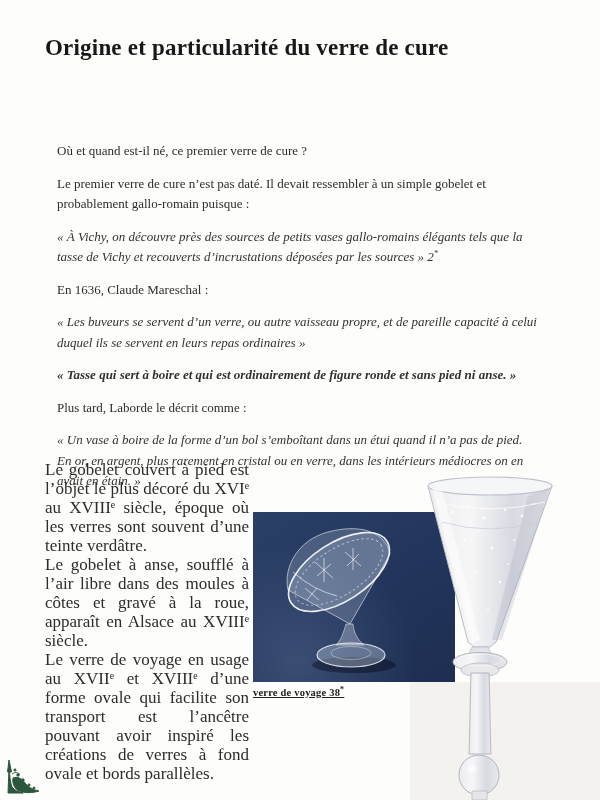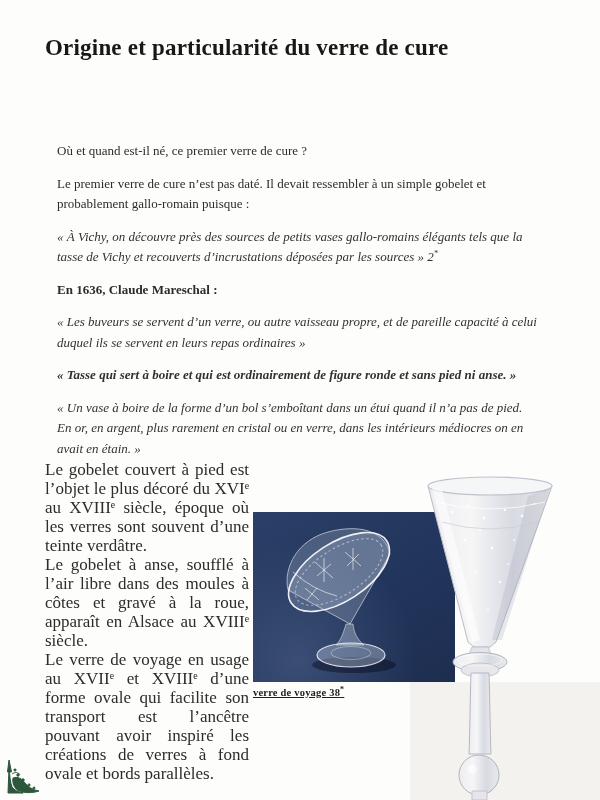--- a/index.html
+++ b/index.html
@@ -13,21 +13,21 @@
   .page-title{
     position:absolute;left:45px;top:35px;margin:0;
     font-size:23px;font-weight:700;color:#181818;letter-spacing:.2px;
   }
   .body-text{
     position:absolute;left:45px;top:129px;width:506px;
     font-size:13px;line-height:20.5px;
   }
   .body-text p{margin:12px;}
   .q{font-style:italic;color:#33312f;}
-  .mb8{margin-bottom:8px;} .mb9{margin-bottom:9px;} .mb6{margin-bottom:6px;font-weight:bold;}
+  .mb8{margin-bottom:8px;} .mb9{margin-bottom:9px;} .mb6{margin-bottom:6px;}
   .mb5{margin-bottom:5px;font-weight:bold;} .mb0{margin-bottom:0;}
   sup.ref{font-size:8px;vertical-align:super;line-height:0;}
   .left-col{
     position:absolute;left:45px;top:460px;width:204px;
     font-size:17px;line-height:19px;text-align:justify;
   }
   .left-col p{margin:0;}
   .photo{
     position:absolute;left:253px;top:512px;width:202px;height:170px;
     background:
@@ -52,20 +52,21 @@
 
   <h1 class="page-title">Origine et particularité du verre de cure</h1>
 
   <div class="body-text">
     <p class="mb8">Où et quand est-il né, ce premier verre de cure ?</p>
     <p class="mb9">Le premier verre de cure n’est pas daté. Il devait ressembler à un simple gobelet et probablement gallo-romain puisque :</p>
     <p class="q mb9"><span>« À Vichy, on découvre près des sources de petits vases gallo-romains élégants tels que la tasse de Vichy et recouverts d’incrustations déposées par les sources » 2</span><sup class="ref">*</sup></p>
     <p class="mb6">En 1636, Claude Mareschal :</p>
     <p class="q mb0">« Les buveurs se servent d’un verre, ou autre vaisseau propre, et de pareille capacité à celui duquel ils se servent en leurs repas ordinaires »</p>
     <p class="q mb5">« Tasse qui sert à boire et qui est ordinairement de figure ronde et sans pied ni anse. »</p>
+    <p class="mb0">Plus tard, Laborde le décrit comme :</p>
     <p class="q mb0">« Un vase à boire de la forme d’un bol s’emboîtant dans un étui quand il n’a pas de pied. En or, en argent, plus rarement en cristal ou en verre, dans les intérieurs médiocres on en avait en étain. »</p>
   </div>
 
   <div class="left-col">
     <p>Le gobelet couvert à pied est l’objet le plus décoré du XVIᵉ au XVIIIᵉ siècle, époque où les verres sont souvent d’une teinte verdâtre.</p>
     <p>Le gobelet à anse, soufflé à l’air libre dans des moules à côtes et gravé à la roue, apparaît en Alsace au XVIIIᵉ siècle.</p>
     <p>Le verre de voyage en usage au XVIIᵉ et XVIIIᵉ d’une forme ovale qui facilite son transport est l’ancêtre pouvant avoir inspiré les créations de verres à fond ovale et bords parallèles.</p>
   </div>
 
   <div class="photo">

